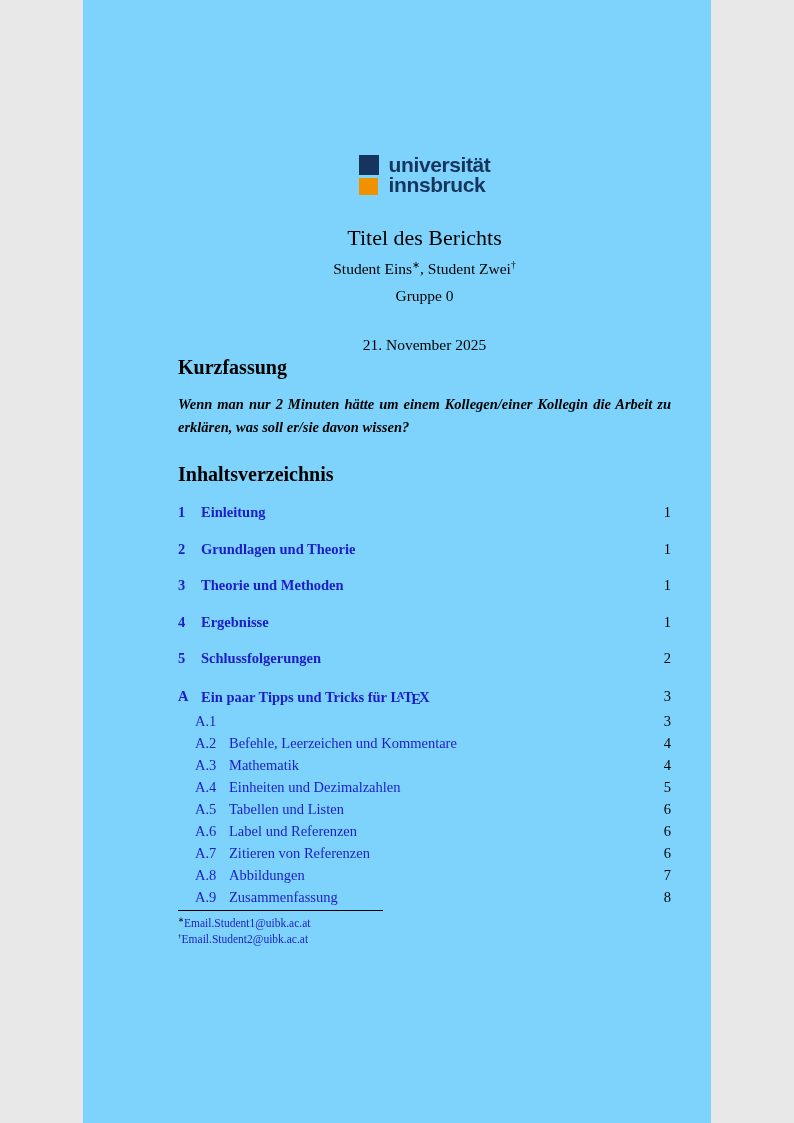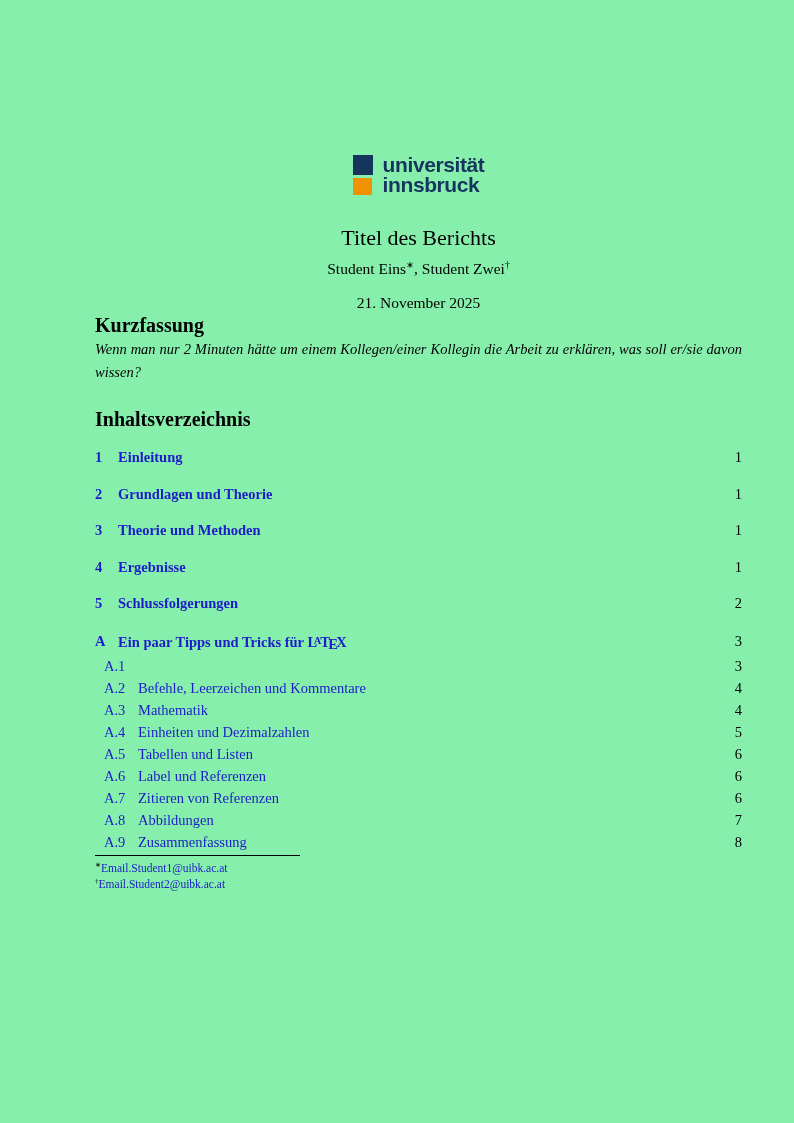--- a/index.html
+++ b/index.html
@@ -1,67 +1,69 @@
 <!DOCTYPE html>
 <html style="--link: #1c1cc8; --logo-blue: #16355e; --logo-orange: #f09200;"><head>
 <meta charset="utf-8">
 <style>
   * { margin: 0; padding: 0; box-sizing: border-box; }
   html, body { background: #e8e8e8; }
   .page {
     position: relative;
-    width: 794px;
+    width: 628px;
     height: 1123px;
     margin: 0 auto;
-    background: #86efac;
+    background: #7dd3fc;
     font-family: "Liberation Serif", serif;
     color: #000000;
-    padding: 155px 52px 0 95px;
+    padding: 155px 40px 0 95px;
     overflow: hidden;
   }
 
   
   .logo { display: flex; align-items: center; width: fit-content; margin: 0 auto; }
   .logo-squares { display: flex; flex-direction: column; margin-right: 10px; }
   .sq-blue  { width: 20px; height: 20px; background: var(--logo-blue, #16355e); }
   .sq-orange{ width: 19px; height: 17px; background: var(--logo-orange, #f09200); margin-top: 3px; }
   .logo-text {
     font-family: "Liberation Sans", sans-serif;
     font-size: 21px; line-height: 20px; font-weight: 600;
     letter-spacing: -0.4px;
     color: var(--logo-blue, #16355e);
   }
 
   
   .doc-title { font-size: 22px; font-weight: 400; text-align: center; margin-top: 28px; line-height: 30px; }
   .authors   { font-size: 15.5px; text-align: center; margin-top: 5px; line-height: 22px; }
   .authors sup, .footnote sup { font-size: 0.62em; line-height: 0; }
   .group-line{ font-size: 15.5px; text-align: center; margin-top: 5px; line-height: 21px; }
-  .date-line { font-size: 15.5px; text-align: center; margin-top: 12px; line-height: 21px; }
+  .date-line { font-size: 15.5px; text-align: center; margin-top: 28px; line-height: 21px; }
 
   
   .sec-heading { font-size: 20px; font-weight: 700; line-height: 25px; }
   .abstract-heading { }
   .toc-heading { margin-top: 23px; }
 
   
   .abstract-text {
+    margin-top: 13px;
     font-size: 14.5px; font-style: italic; line-height: 23px;
     text-align: justify;
+    font-weight: bold;
   }
 
   
   .toc { margin-top: 16px; }
   .toc-row { display: flex; align-items: baseline; line-height: 19px; font-size: 14.5px; }
   .toc-row.lvl1 { font-weight: 700; color: var(--link, #1c1cc8); }
   .toc-row.lvl1 + .toc-row.lvl1 { margin-top: 17.5px; }
   .toc-row.lvl2 { font-weight: 400; color: var(--link, #1c1cc8); margin-top: 3px; }
   .toc-num { flex: 0 0 auto; }
   .lvl1 .toc-num { width: 23px; }
-  .lvl2 .toc-num { width: 34px; margin-left: 9px; }
+  .lvl2 .toc-num { width: 34px; margin-left: 17px; }
   .toc-label { flex: 0 0 auto; cursor: pointer; }
   .toc-spacer { flex: 1 1 auto; }
   .toc-leader {
     flex: 1 1 auto;
     align-self: flex-end;
     height: 19px;
     margin: 0 6px 0 8px;
     background-image: radial-gradient(circle, #111111 1.15px, rgba(0,0,0,0) 1.45px);
     background-size: 11.3px 19px;
     background-position: 2px 11px;
@@ -92,20 +94,21 @@
     <div class="logo-text">
       <div>universität</div>
       <div>innsbruck</div>
     </div>
   </div>
 
   <div class="doc-title">Titel des Berichts</div>
 
   <div class="authors"><span>Student Eins</span><sup>∗</sup><span>, </span><span>Student Zwei</span><sup>†</sup></div>
 
+  <div class="group-line">Gruppe 0</div>
 
   <div class="date-line">21. November 2025</div>
 
   <div class="sec-heading abstract-heading">Kurzfassung</div>
 
   <p class="abstract-text">Wenn man nur 2 Minuten hätte um einem Kollegen/einer Kollegin die Arbeit zu erklären, was soll er/sie davon wissen?</p>
 
   <div class="sec-heading toc-heading">Inhaltsverzeichnis</div>
 
   <div class="toc">

